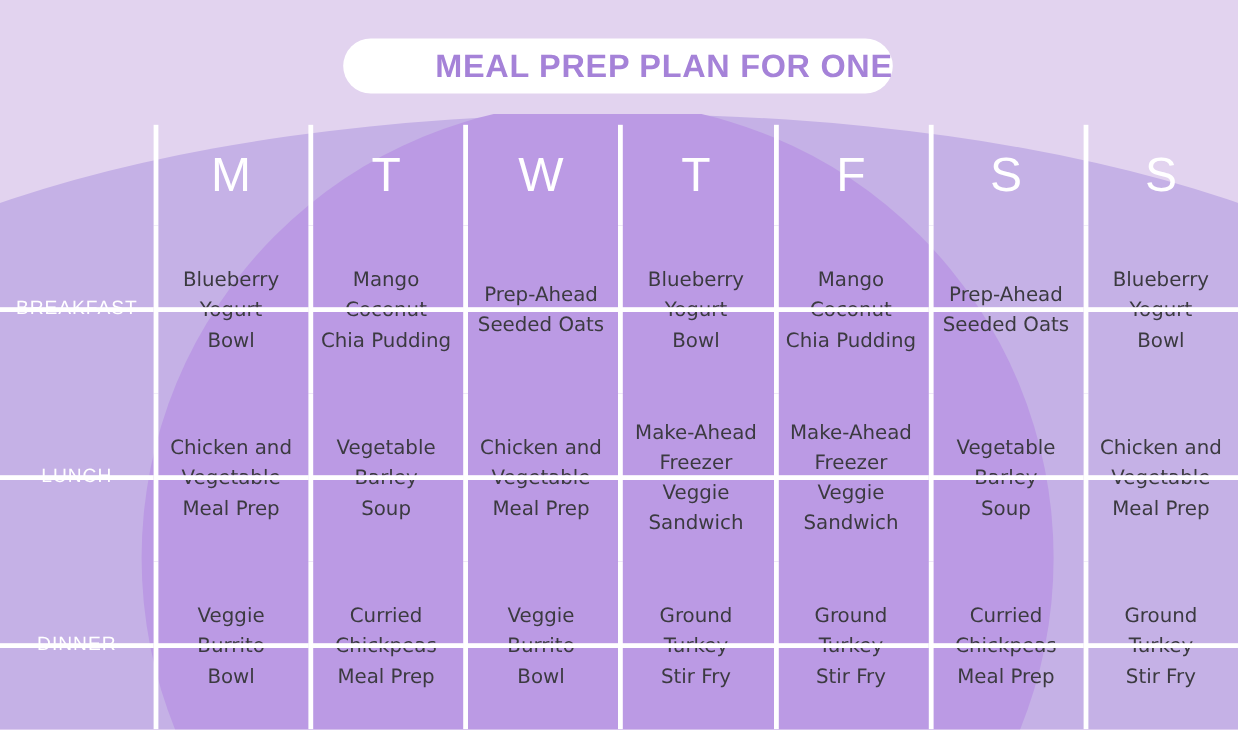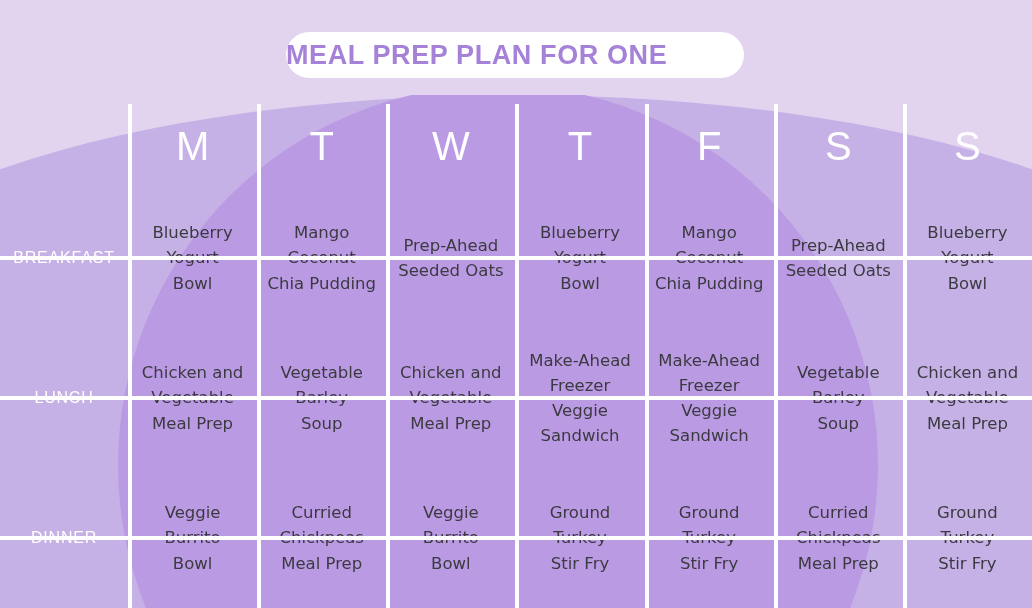--- a/index.html
+++ b/index.html
@@ -37,21 +37,21 @@
     clip-path: inset(95px 0 0 0);
   }
 
   
   .title-pill {
     position:absolute;
     left:286px; top:32px;
     width:458px; height:46px;
     background:#ffffff;
     border-radius:23px;
-    display:flex; align-items:center; justify-content:flex-start;
+    display:flex; align-items:center; justify-content:flex-end;
     z-index:6;
   }
   .title-text {
     color:#a582d8;
     font-size:27px;
     font-weight:bold;
     letter-spacing:0.6px;
     font-family:"Liberation Sans", sans-serif;
     white-space:nowrap;
   }

